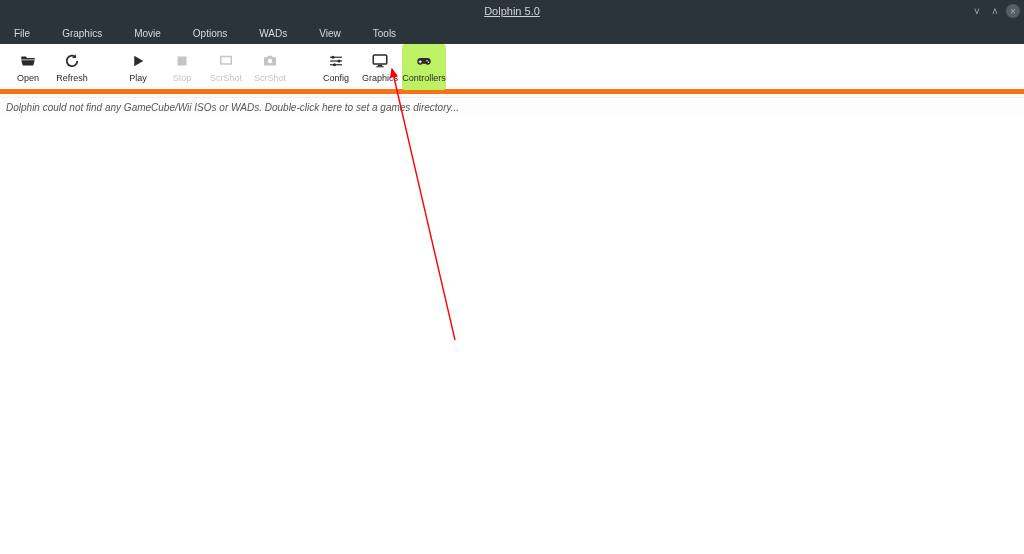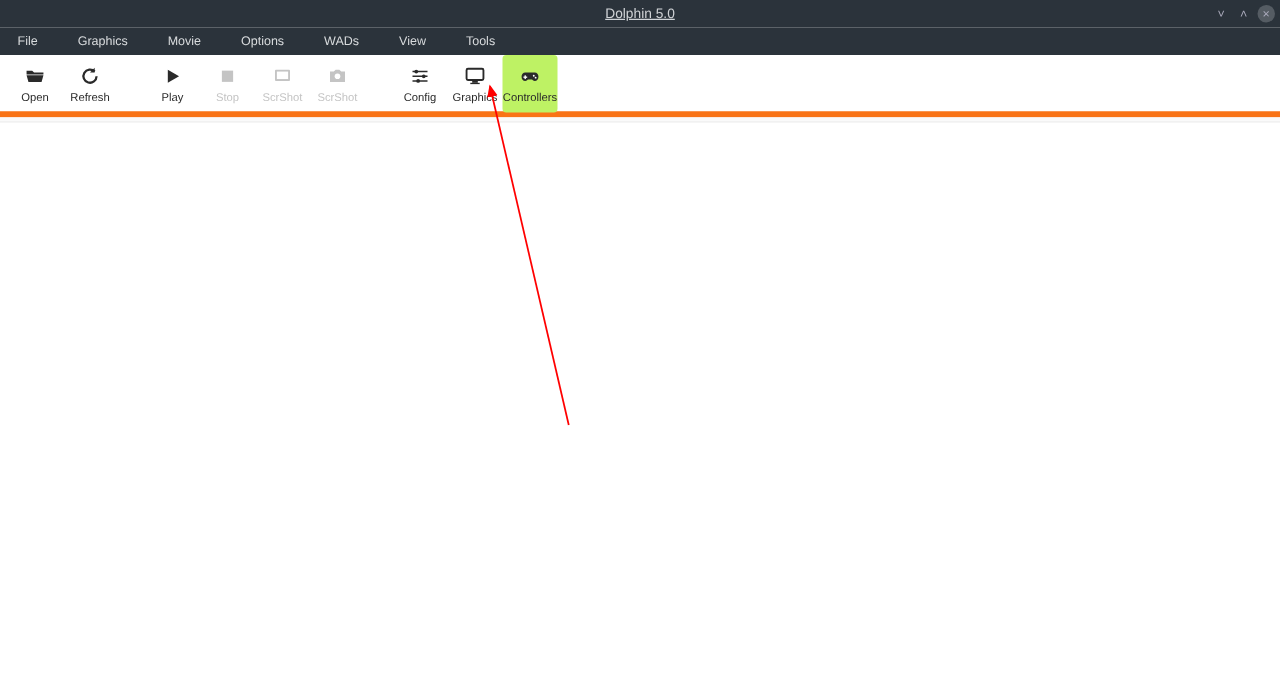--- a/index.html
+++ b/index.html
@@ -147,20 +147,21 @@
           <circle cx="16" cy="11.5" r="1" fill="#fff"></circle>
           <circle cx="18" cy="13.5" r="1" fill="#fff"></circle>
         </svg>
     </span>
     <span>Controllers</span>
   </div>
 </div>
 
 <div class="content">
   <div class="column-header-strip"></div>
+  <div class="empty-msg">Dolphin could not find any GameCube/Wii ISOs or WADs. Double-click here to set a games directory...</div>
 </div>
 
 <svg class="annotation-svg" width="1024" height="554">
   <defs>
     <marker id="arrowhead" markerWidth="8" markerHeight="8" refX="6" refY="3" orient="auto">
       <path d="M0,0 L7,3 L0,6 z" fill="#ff0000"></path>
     </marker>
   </defs>
   <line x1="455" y1="340" x2="392" y2="69" stroke="#ff0000" stroke-width="1.4" marker-end="url(#arrowhead)"></line>
 </svg>

